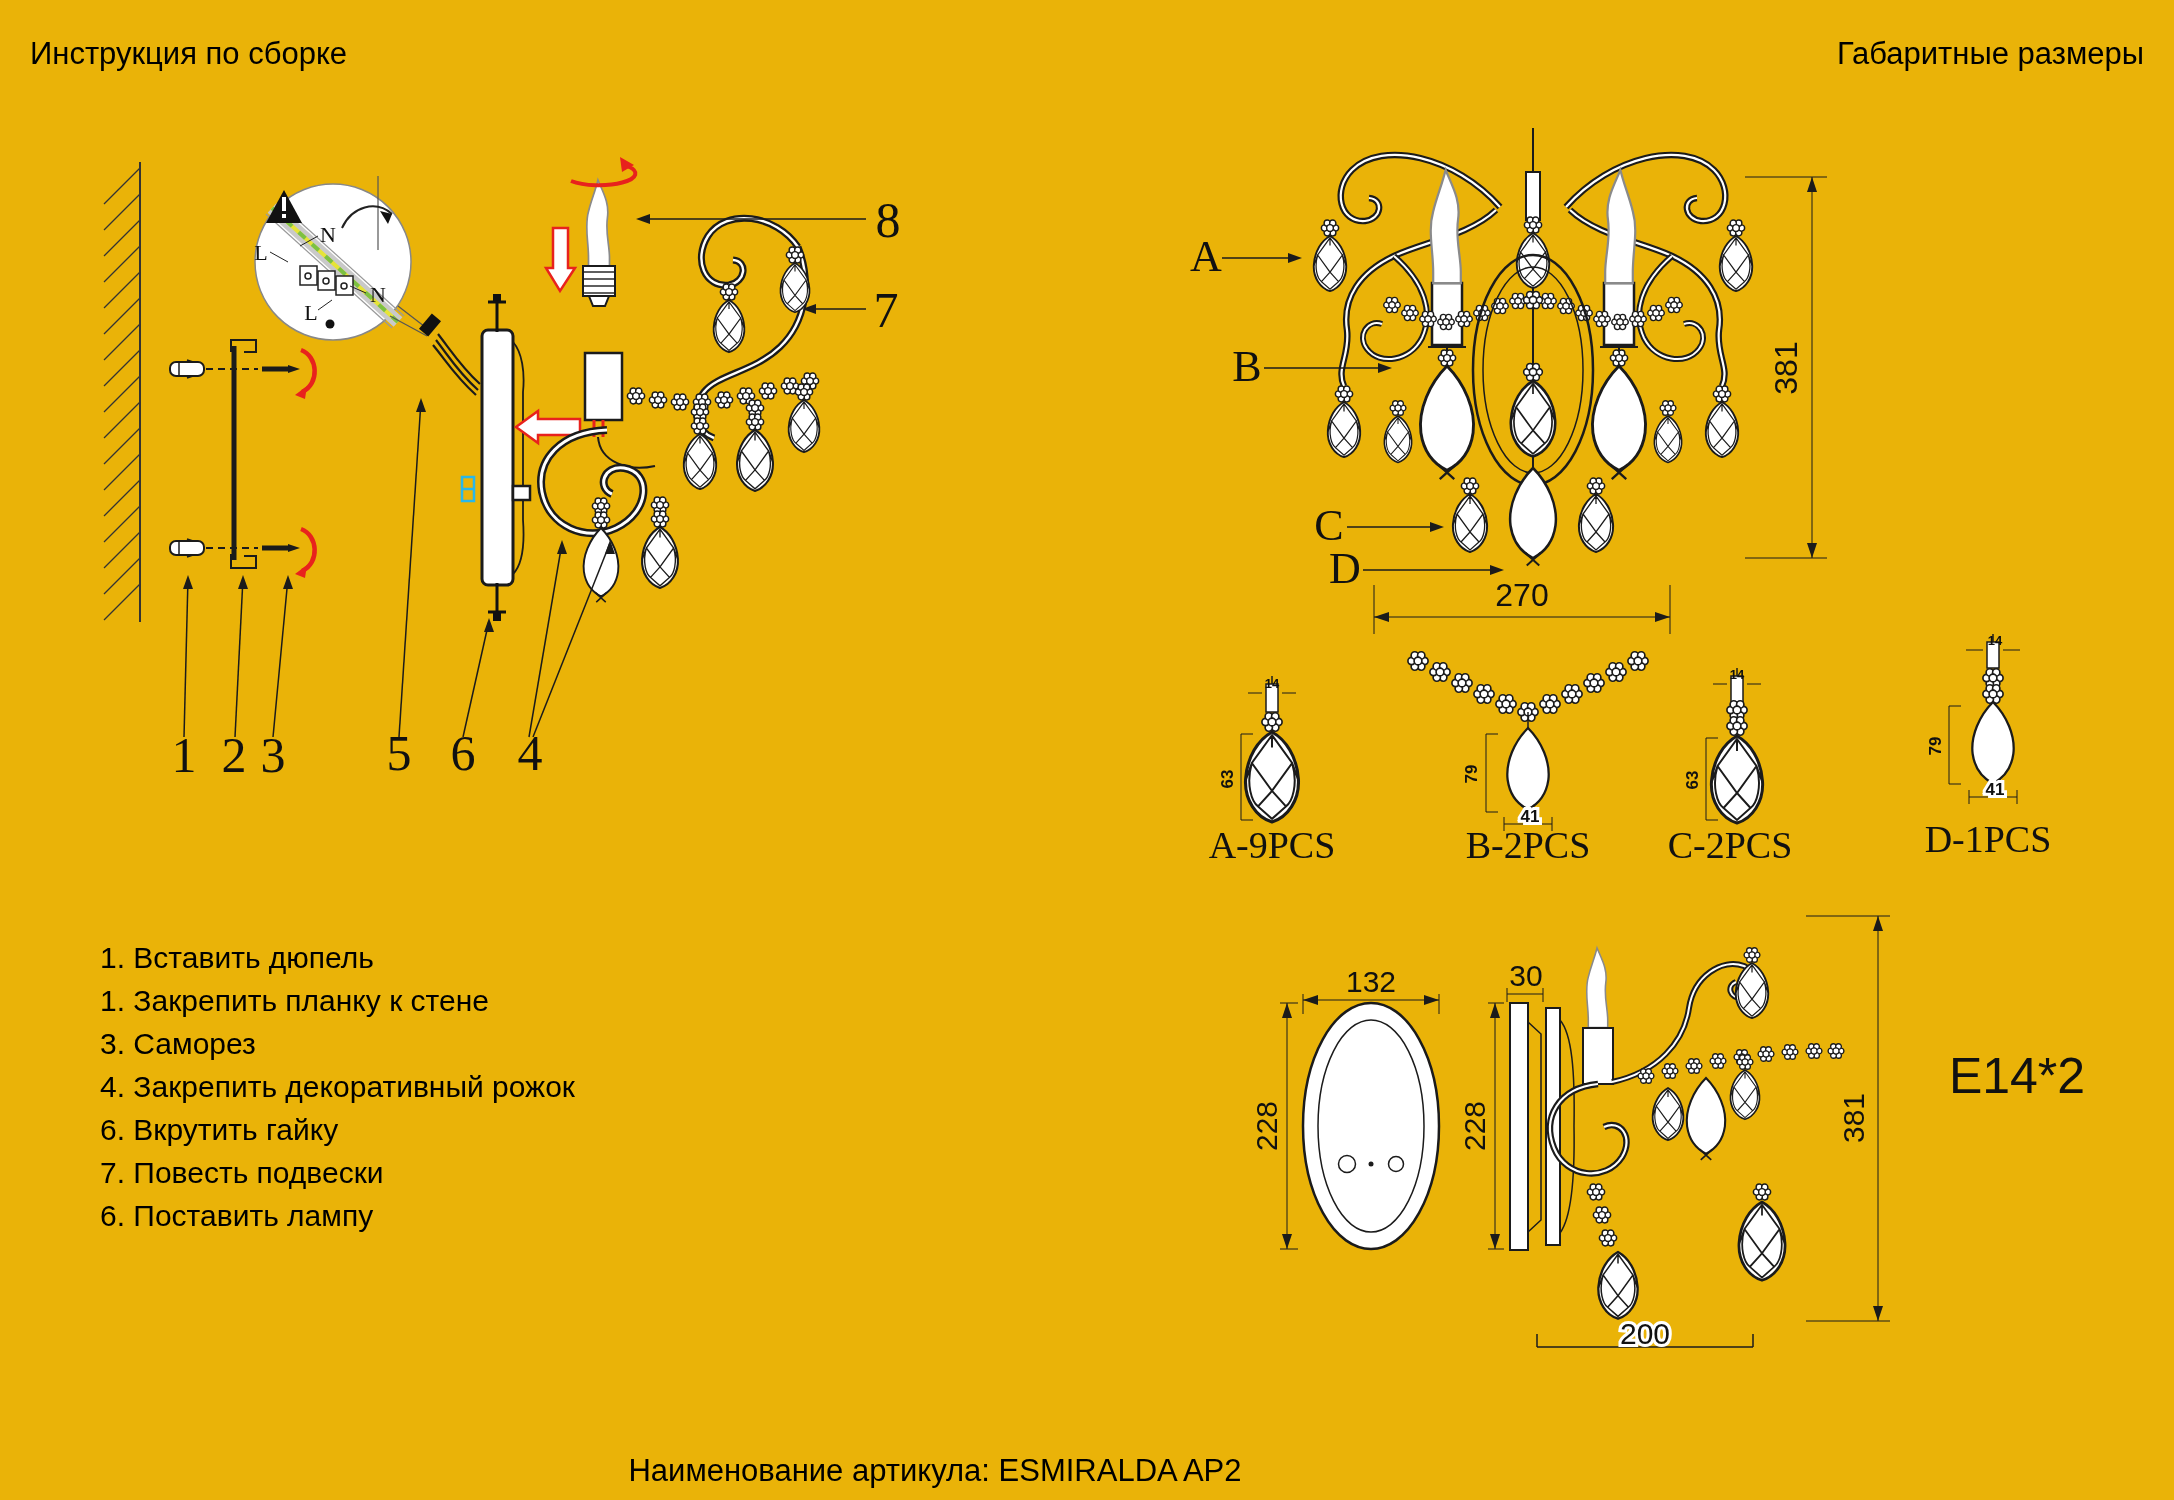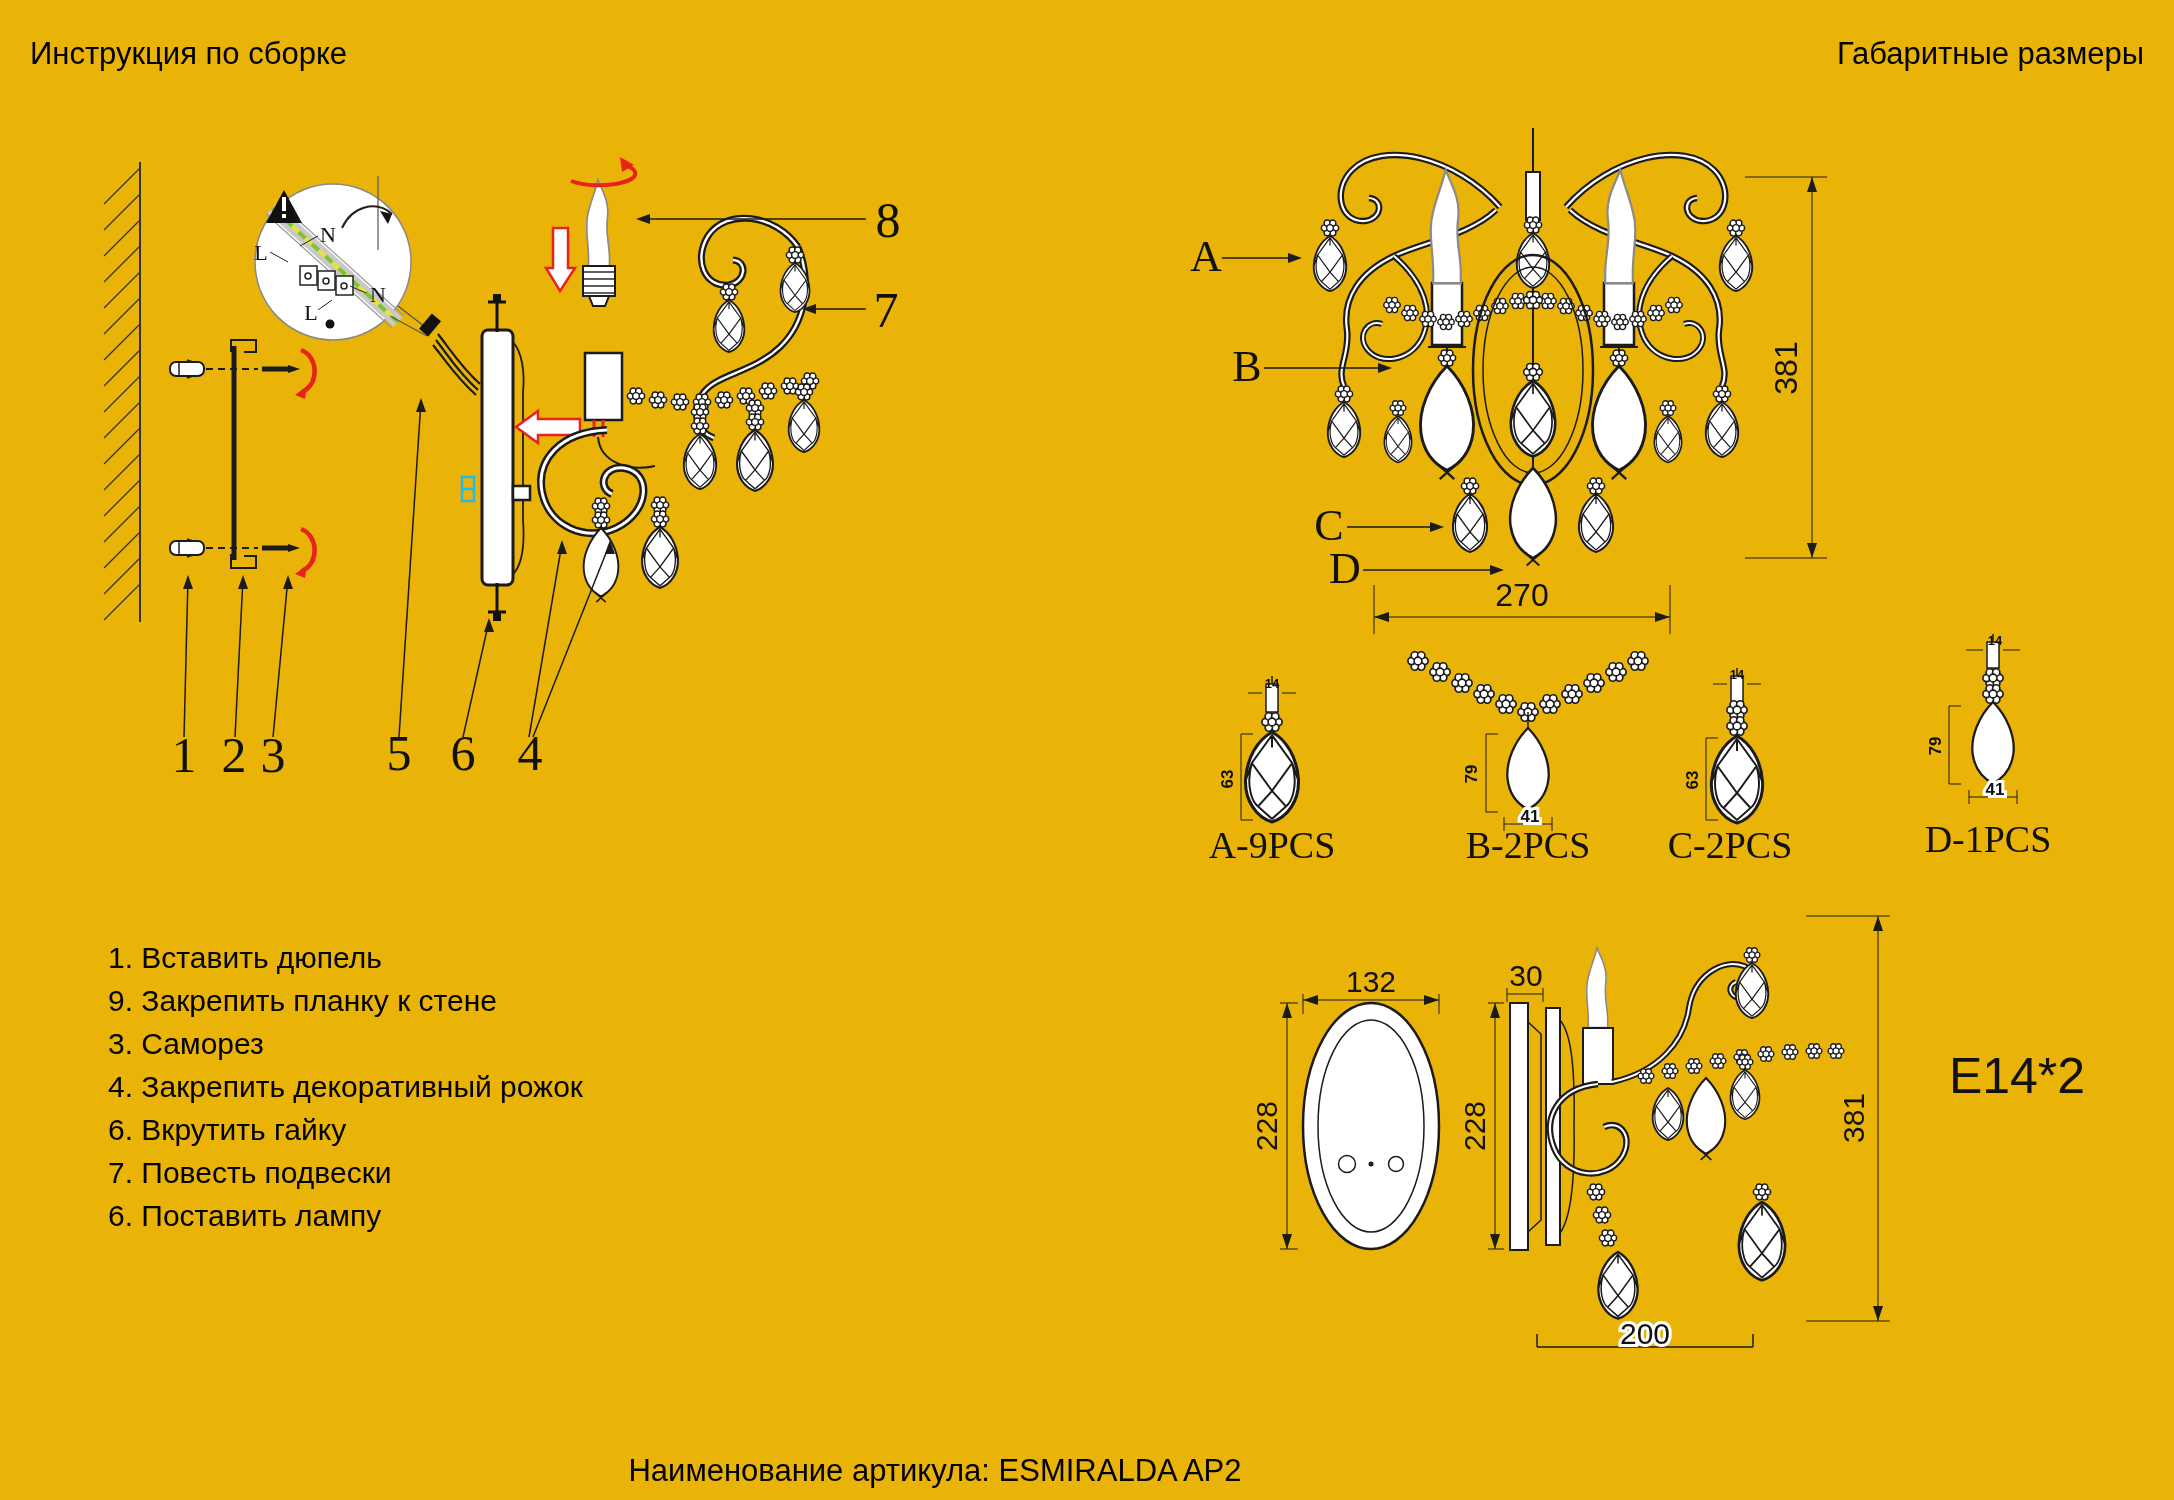--- a/index.html
+++ b/index.html
@@ -264,23 +264,23 @@
     <text class="callout" x="184" y="772" text-anchor="middle">1</text>
     <text class="callout" x="234" y="772" text-anchor="middle">2</text>
     <text class="callout" x="273" y="772" text-anchor="middle">3</text>
     <text class="callout" x="399" y="770" text-anchor="middle">5</text>
     <text class="callout" x="463" y="770" text-anchor="middle">6</text>
     <text class="callout" x="530" y="770" text-anchor="middle">4</text>
     <text class="callout" x="888" y="237" text-anchor="middle">8</text>
     <text class="callout" x="886" y="327" text-anchor="middle">7</text>
   </svg>
 
-  <div class="abs steps" style="left:108px;top:936px">
+  <div class="abs steps" style="left:100px;top:936px">
     <div>1. Вставить дюпель</div>
-    <div>9. Закрепить планку к стене</div>
+    <div>1. Закрепить планку к стене</div>
     <div>3. Саморез</div>
     <div>4. Закрепить декоративный рожок</div>
     <div>6. Вкрутить гайку</div>
     <div>7. Повесть подвески</div>
     <div>6. Поставить лампу</div>
   </div>
 
   <svg class="abs" style="left:1170px;top:95px" width="730" height="585" viewBox="1170 95 730 585">
 
     <g id="fv-arm" fill="none">

